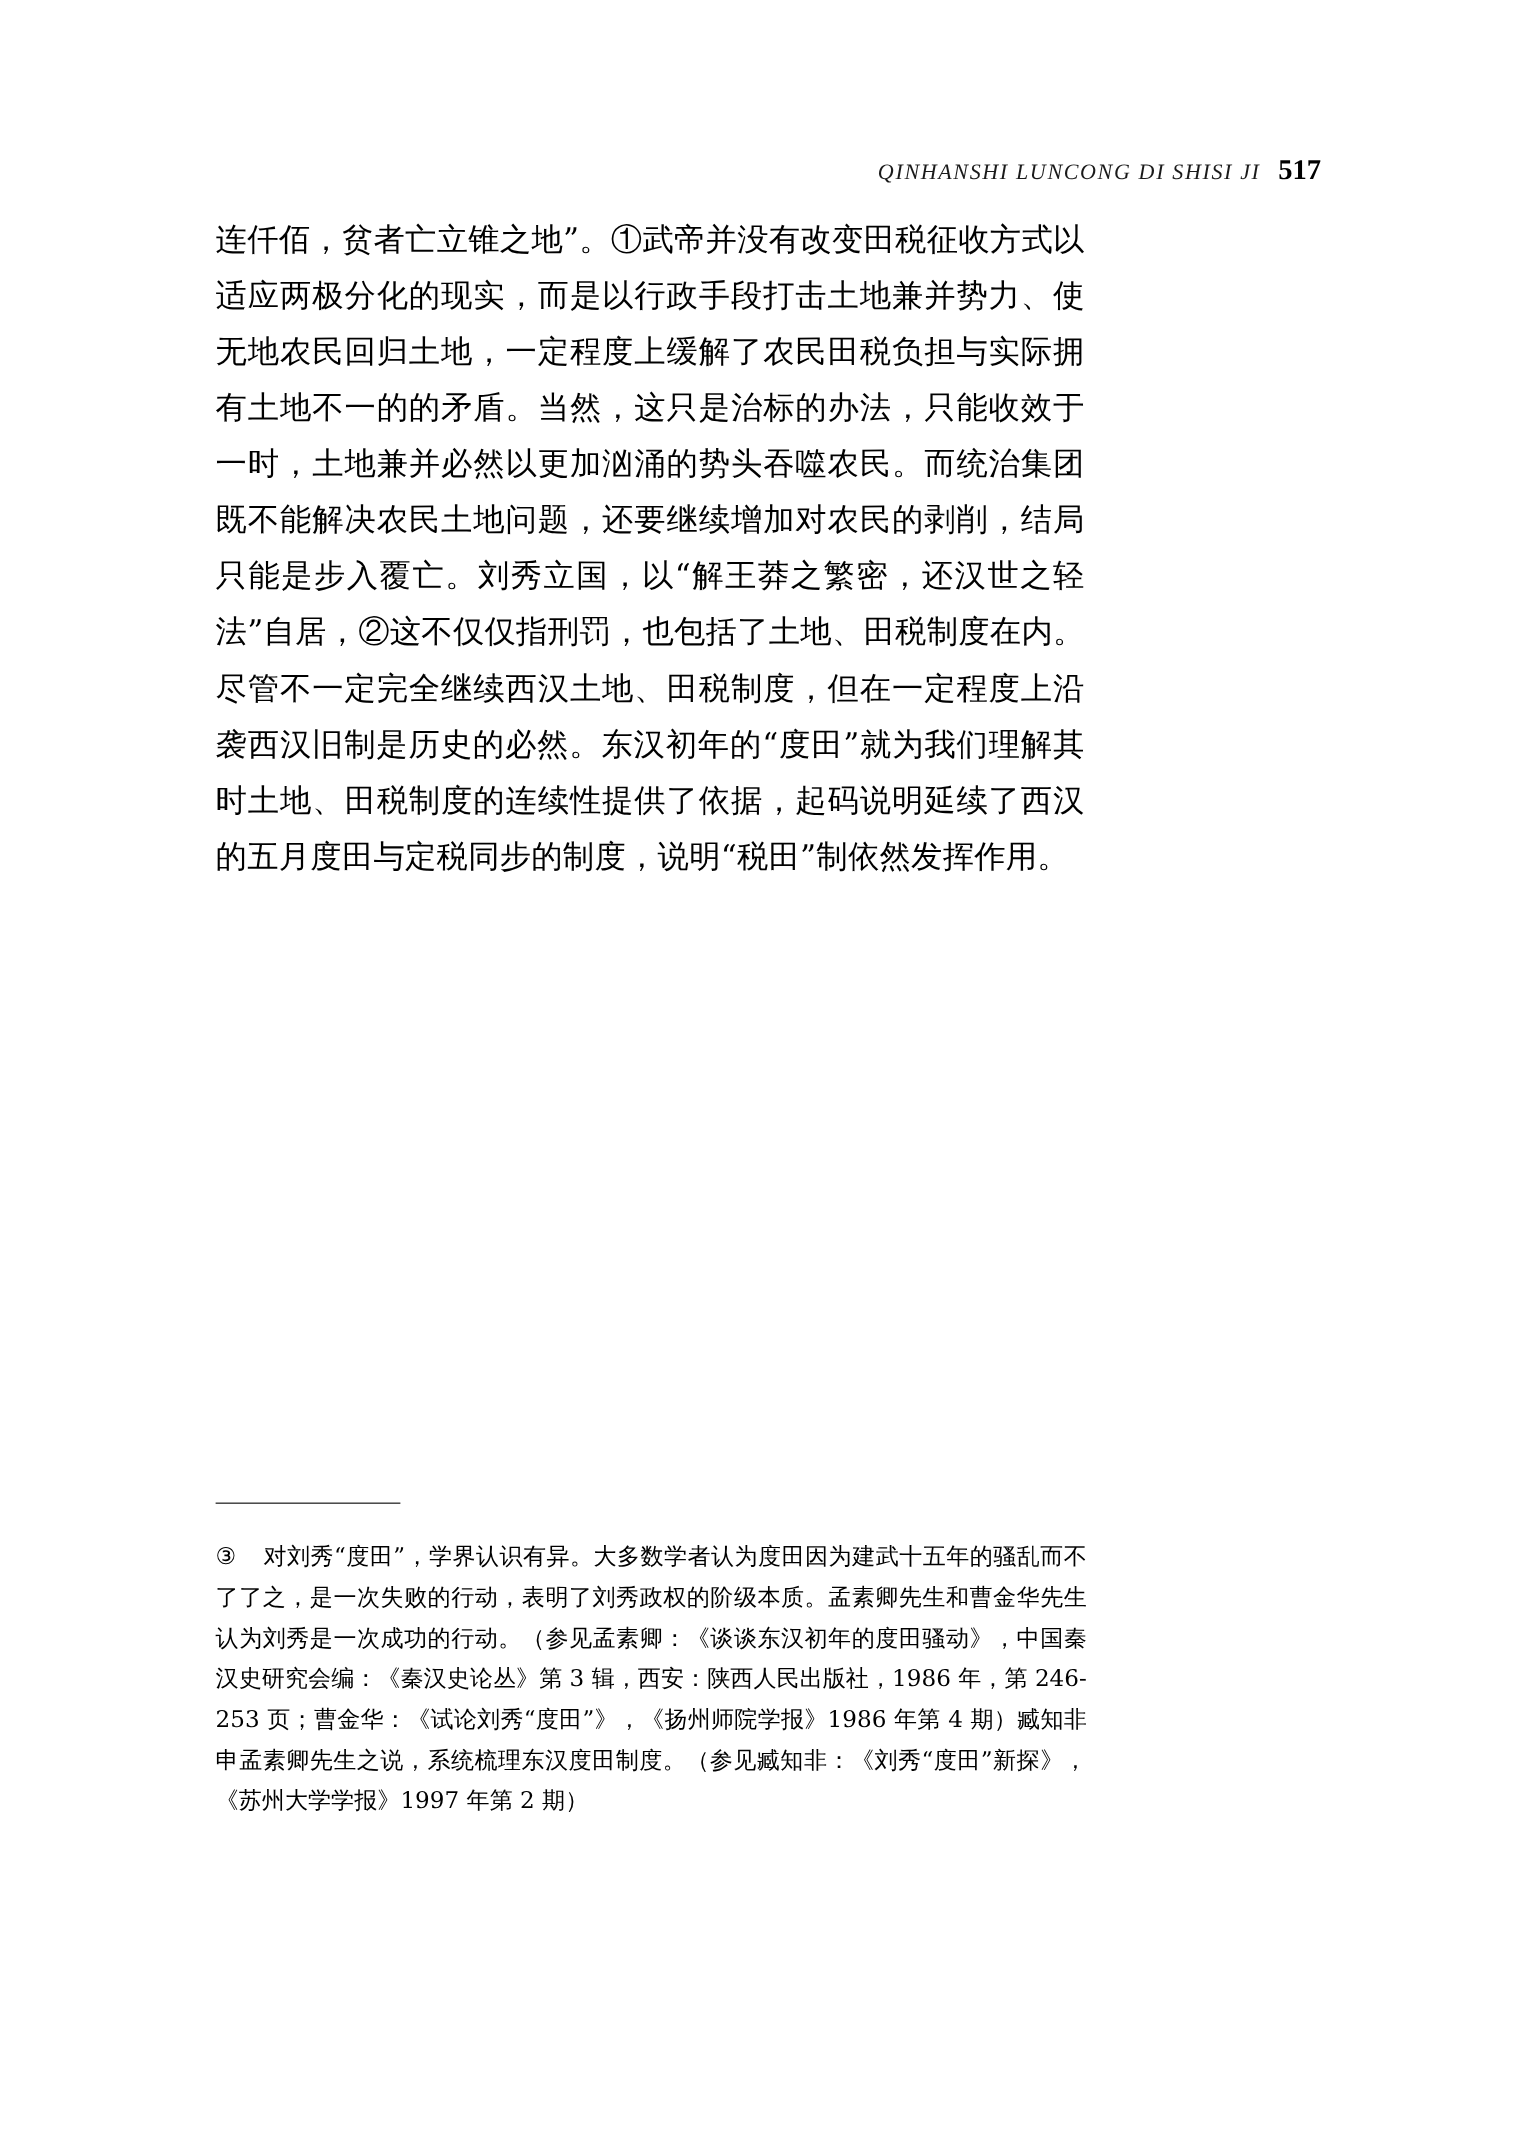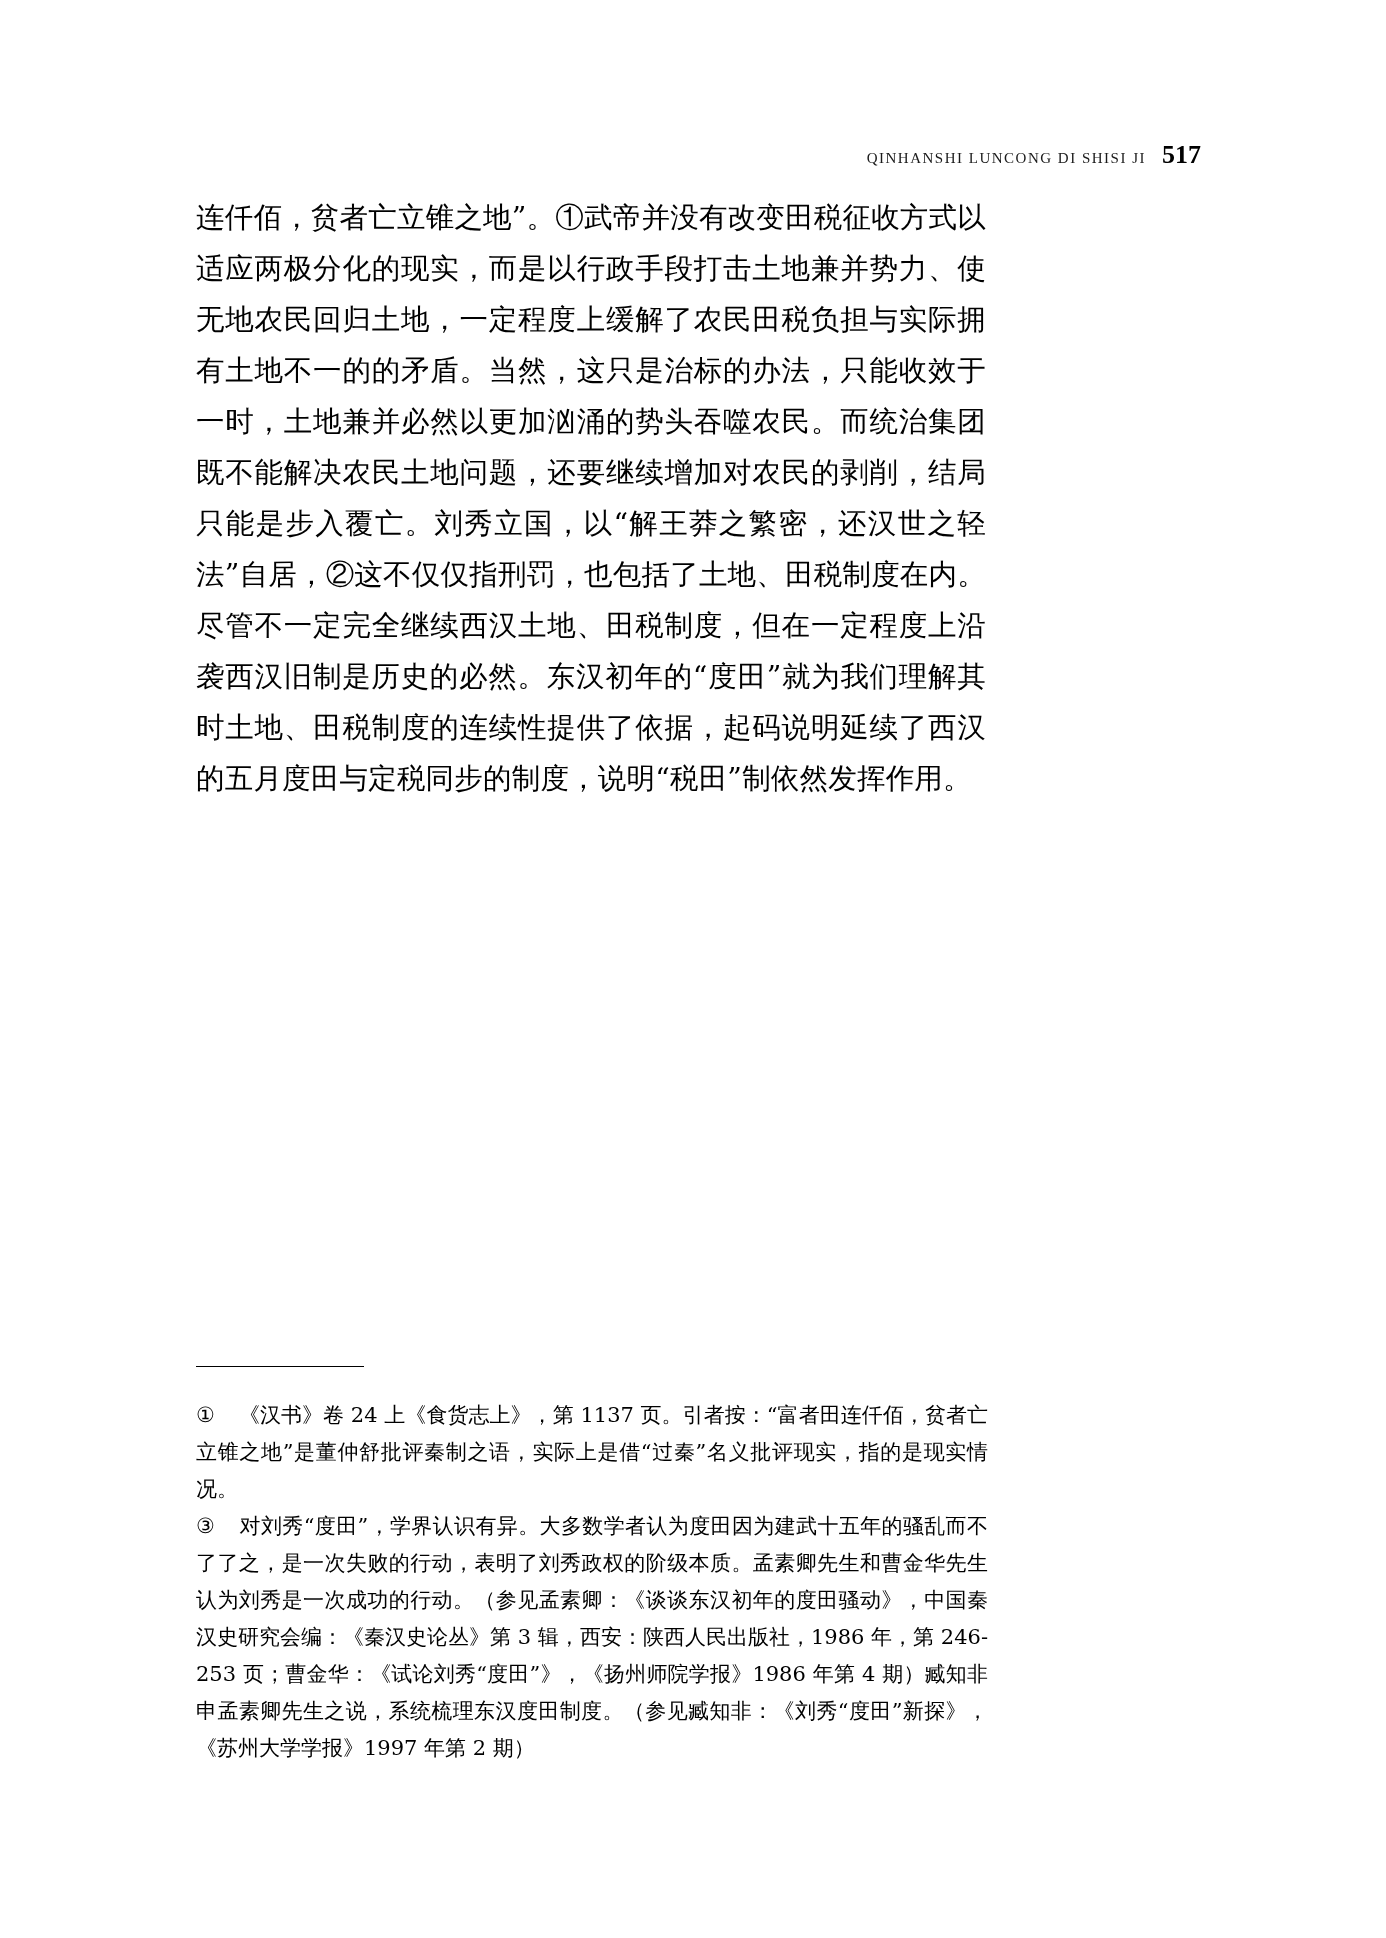--- a/index.html
+++ b/index.html
@@ -28,21 +28,22 @@
     position: absolute;
     top: 140px;
     right: 185px;
     display: flex;
     align-items: baseline;
     gap: 16px;
     letter-spacing: 1.2px;
   }
   .header .runtitle {
     font-family: "Liberation Serif", "DejaVu Serif", serif;
-    font-size: 15px;
+    font-size: 20px;
+    font-style: italic;
     color: #1a1a1a;
     letter-spacing: 1.5px;
   }
   .header .pageno {
     font-family: "Liberation Serif", "DejaVu Serif", serif;
     font-size: 26px;
     font-weight: bold;
     color: #000;
     letter-spacing: 0;
   }
@@ -114,20 +115,17 @@
   </div>
 
   <div class="body-area">
     <p class="para">连仟佰，贫者亡立锥之地”。①武帝并没有改变田税征收方式以适应两极分化的现实，而是以行政手段打击土地兼并势力、使无地农民回归土地，一定程度上缓解了农民田税负担与实际拥有土地不一的的矛盾。当然，这只是治标的办法，只能收效于一时，土地兼并必然以更加汹涌的势头吞噬农民。而统治集团既不能解决农民土地问题，还要继续增加对农民的剥削，结局只能是步入覆亡。刘秀立国，以“解王莽之繁密，还汉世之轻法”自居，②这不仅仅指刑罚，也包括了土地、田税制度在内。尽管不一定完全继续西汉土地、田税制度，但在一定程度上沿袭西汉旧制是历史的必然。东汉初年的“度田”就为我们理解其时土地、田税制度的连续性提供了依据，起码说明延续了西汉的五月度田与定税同步的制度，说明“税田”制依然发挥作用。</p>
   </div>
 
   <div class="fn-rule"></div>
 
   <div class="footnotes">
     <p class="fnote">
-      <span class="marker">①</span><span class="gap"></span><span>《汉书》卷 24 上《食货志上》，第 1137 页。引者按：“富者田连仟佰，贫者亡立锥之地”是董仲舒批评秦制之语，实际上是借“过秦”名义批评现实，指的是现实情况。</span>
-    </p>
-    <p class="fnote">
       <span class="marker">③</span><span class="gap"></span><span>对刘秀“度田”，学界认识有异。大多数学者认为度田因为建武十五年的骚乱而不了了之，是一次失败的行动，表明了刘秀政权的阶级本质。孟素卿先生和曹金华先生认为刘秀是一次成功的行动。（参见孟素卿：《谈谈东汉初年的度田骚动》，中国秦汉史研究会编：《秦汉史论丛》第 3 辑，西安：陕西人民出版社，1986 年，第 246-253 页；曹金华：《试论刘秀“度田”》，《扬州师院学报》1986 年第 4 期）臧知非申孟素卿先生之说，系统梳理东汉度田制度。（参见臧知非：《刘秀“度田”新探》，《苏州大学学报》1997 年第 2 期）</span>
     </p>
   </div>
 
 </div>
 
 </body></html>

